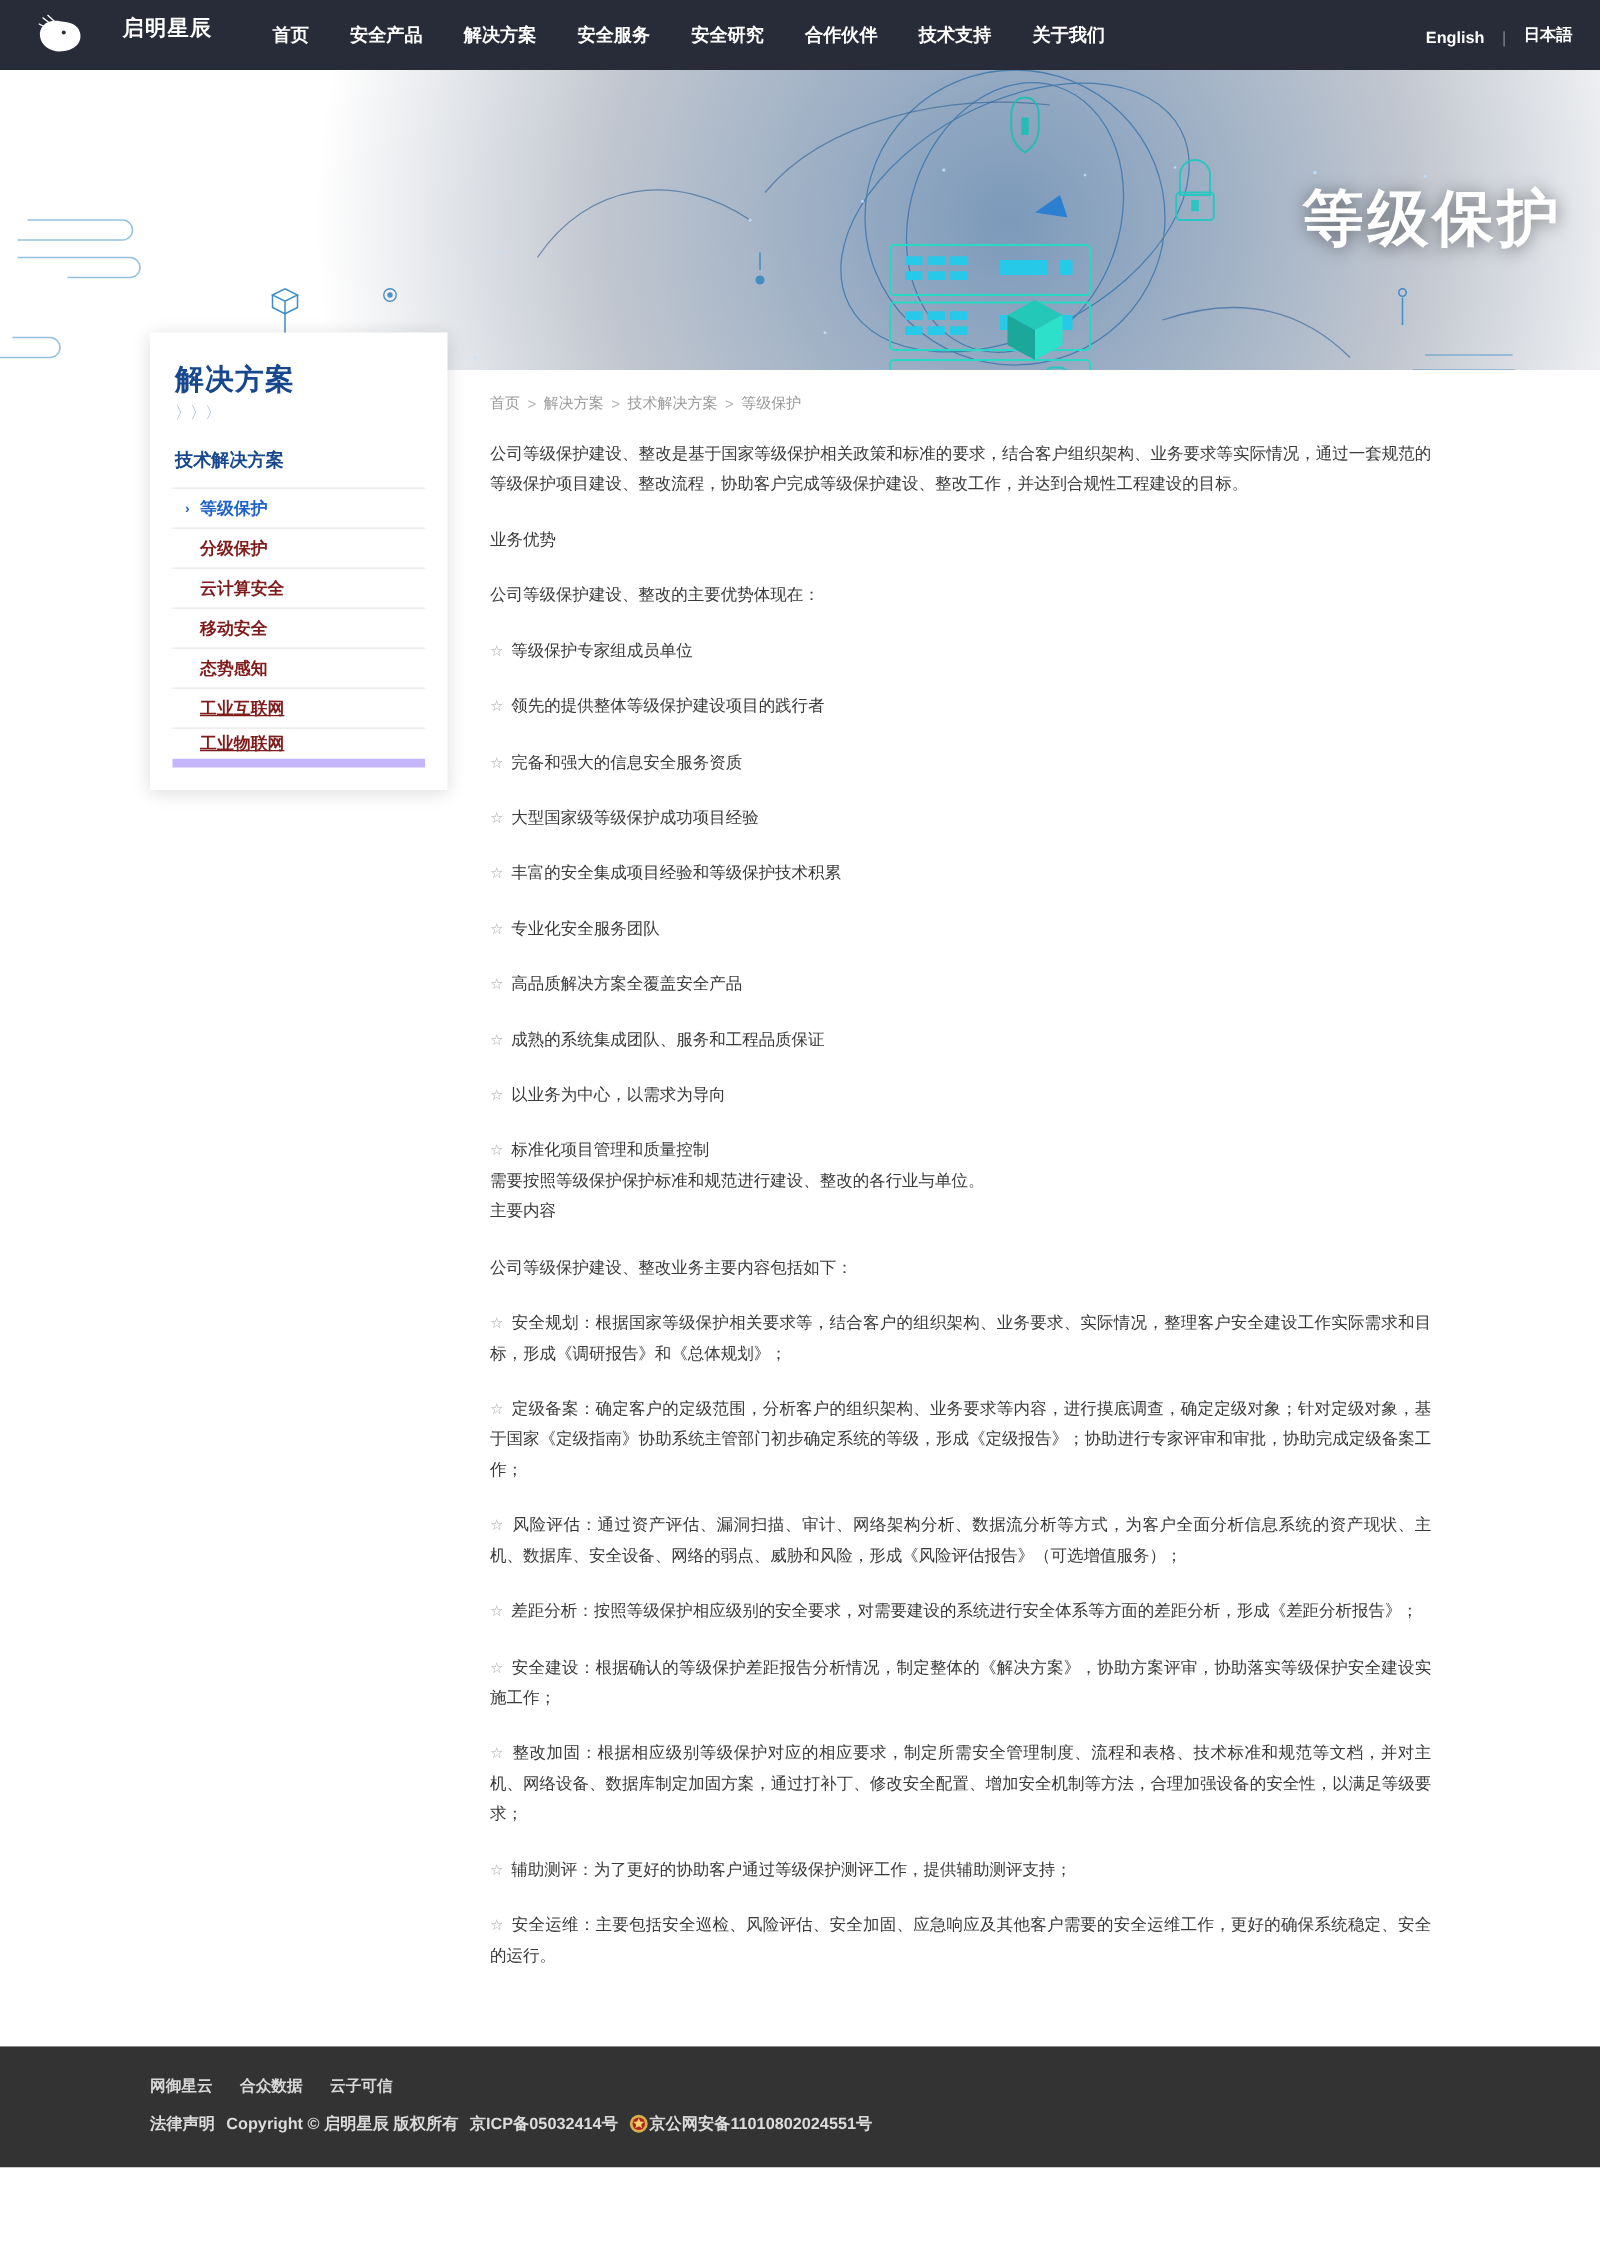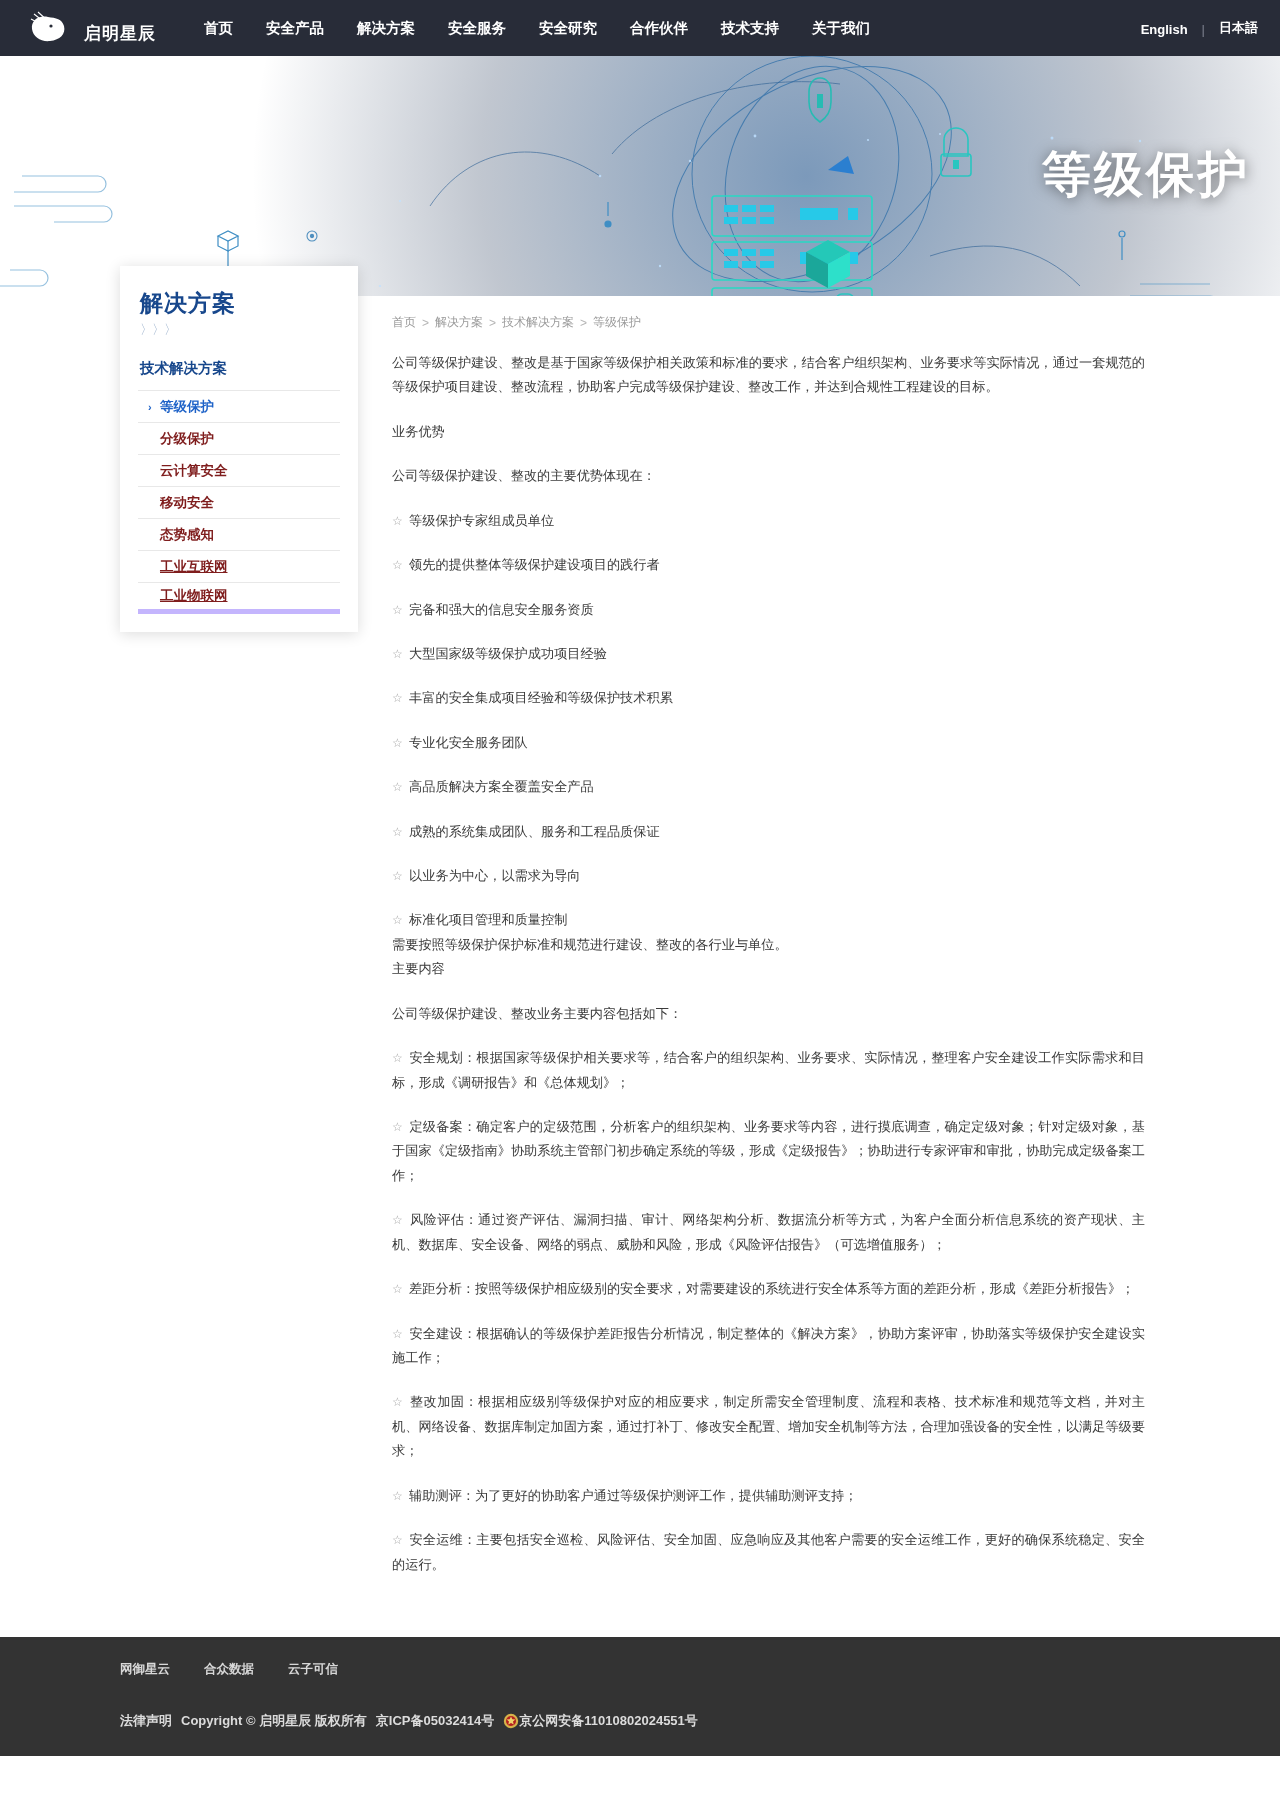--- a/index.html
+++ b/index.html
@@ -14,23 +14,23 @@
   .topnav {
     height: 56px;
     background: #282c38;
     display: flex;
     align-items: center;
     position: relative;
     z-index: 40;
   }
   .brand {
     display: flex;
-    align-items: flex-end;
+    align-items: flex-start;
     margin-left: 28px;
-    gap: 4px;
+    gap: 18px;
   }
   .brand-mark { width: 52px; height: 34px; display: block; }
   .brand-text {
     color: #ffffff;
     font-size: 17px;
     font-weight: bold;
     letter-spacing: 1px;
     white-space: nowrap;
   }
   .nav-links {
@@ -141,21 +141,21 @@
     font-size: 13.5px;
     font-weight: bold;
     color: #7f1d1d;
     height: 32px;
     display: flex;
     align-items: center;
     padding-left: 22px;
     cursor: pointer;
     position: relative;
   }
-  .sidebar-item:last-child { border-bottom: 5px solid #c4b5fd; }
+  .sidebar-item:last-child { border-bottom: 7px solid #c4b5fd; }
   .sidebar-item.active { color: #1f63c8; }
   .sidebar-item.active .caret {
     position: absolute;
     left: 10px;
     color: #1f63c8;
     font-size: 11px;
     font-weight: bold;
   }
   .sidebar-item.underline span.txt { text-decoration: underline; }
 
@@ -188,22 +188,22 @@
   .star { color: #a8a8a8; font-size: 12px; margin-right: 3px; }
 
   
   .footer {
     background: #333333;
     padding: 24px 0 26px 0;
   }
   .footer-inner { width: 1116px; margin: 0 auto; padding-left: 38px; }
   .footer-links {
     display: flex;
-    gap: 34px;
-    margin-bottom: 34px;
+    gap: 22px;
+    margin-bottom: 12px;
   }
   .footer-link {
     color: #d8d8d8;
     font-size: 12.5px;
     font-weight: bold;
     cursor: pointer;
     white-space: nowrap;
   }
   .footer-copy {
     display: flex;

